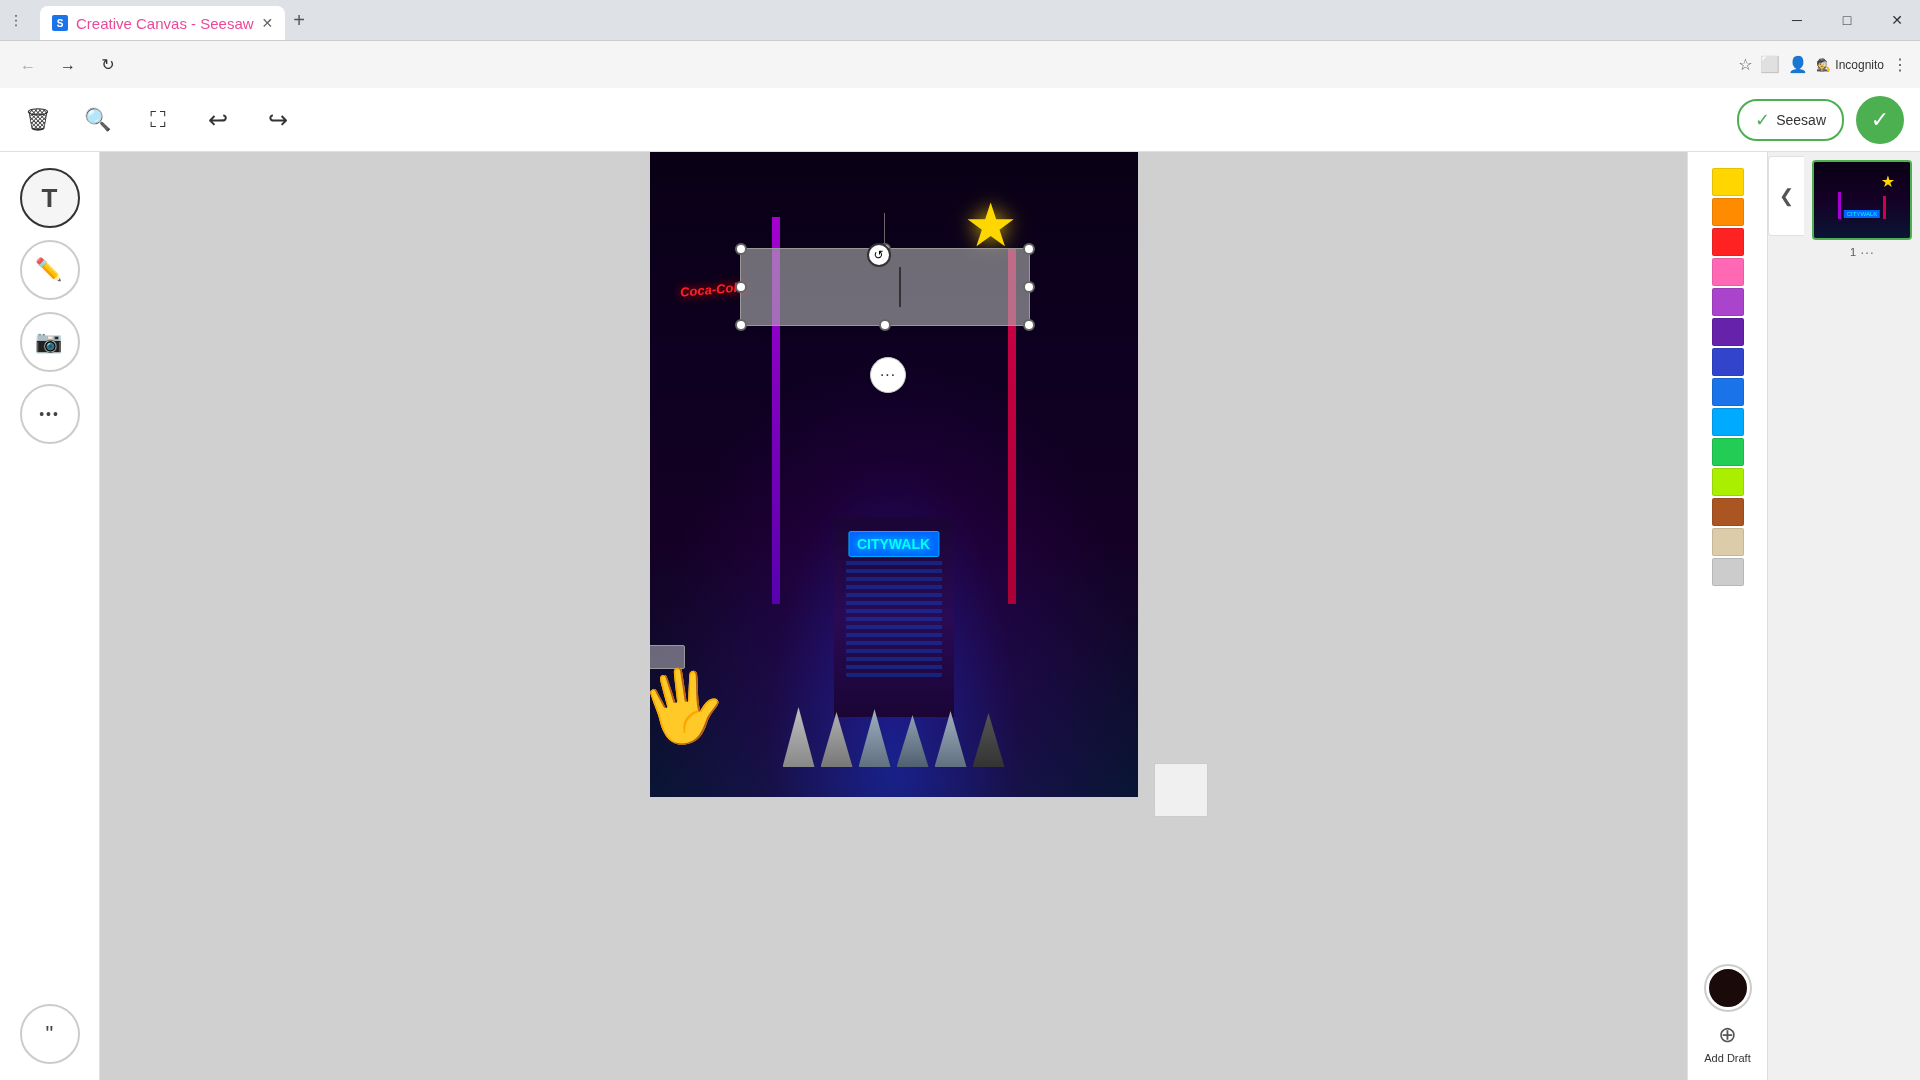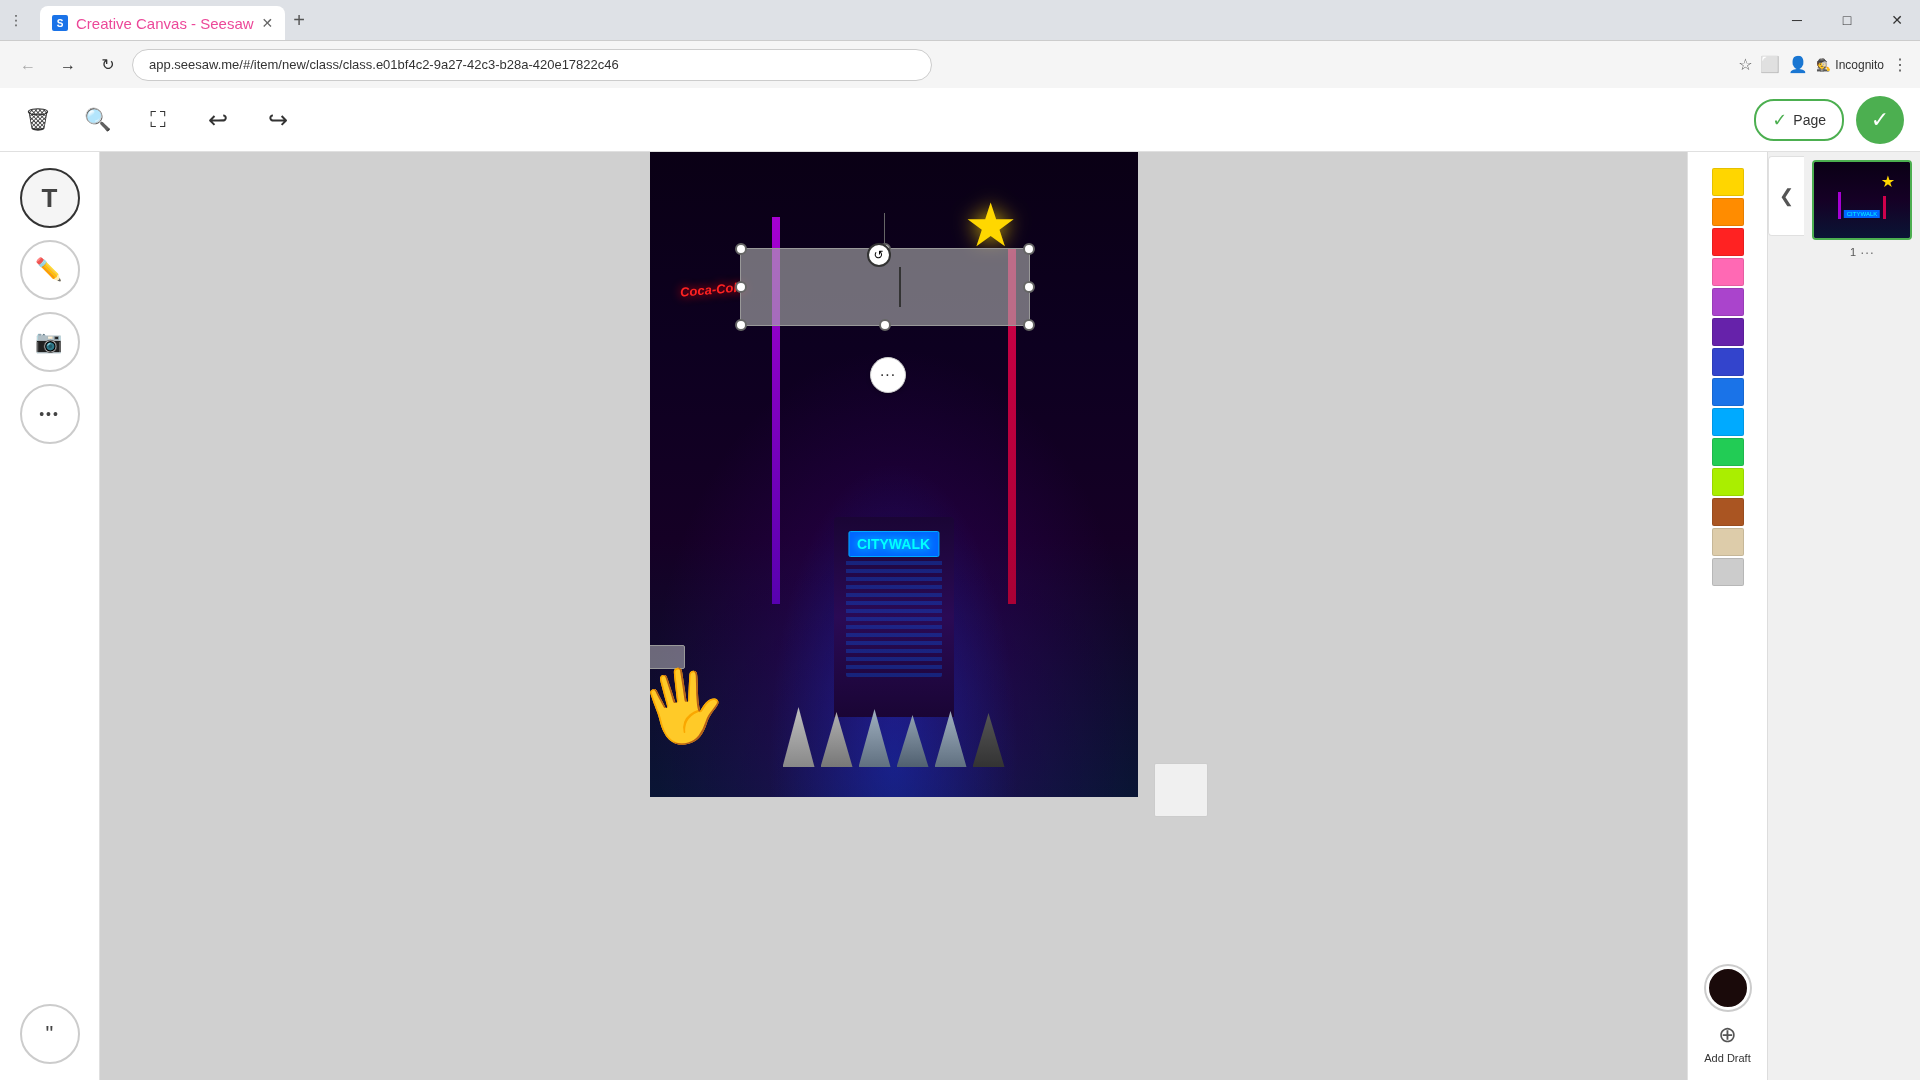--- a/index.html
+++ b/index.html
@@ -259,21 +259,20 @@
       <button class="win-btn">─</button>
       <button class="win-btn">□</button>
       <button class="win-btn close">✕</button>
     </div>
   </div>
 
   <div class="address-bar">
     <button class="nav-btn disabled">←</button>
     <button class="nav-btn">→</button>
     <button class="nav-btn">↻</button>
-    <input class="address-input" type="text" value="app.seesaw.me/#/item/new/class/class.e01bf4c2-9a27-42c3-b28a-420e17822c46" style="">
     <div class="address-right">
       <span class="addr-icon">☆</span>
       <span class="addr-icon">⬜</span>
       <span class="addr-icon">👤</span>
       <div class="incognito-badge">
         <span>🕵</span>
         <span>Incognito</span>
       </div>
       <span class="addr-icon">⋮</span>
     </div>
@@ -281,21 +280,21 @@
 
   <div class="app-toolbar">
     <button class="toolbar-btn" style="font-size:22px;">🗑</button>
     <button class="toolbar-btn" style="font-size:22px;">🔍</button>
     <button class="toolbar-btn" style="font-size:22px;">⛶</button>
     <button class="toolbar-btn" style="font-size:24px;">↩</button>
     <button class="toolbar-btn" style="font-size:24px;">↪</button>
     <div class="toolbar-right">
       <button class="draft-btn">
         <span class="draft-icon">✓</span>
-        <span>Page</span>
+        <span>Seesaw</span>
       </button>
       <button class="submit-btn">
         <span>✓</span>
       </button>
     </div>
   </div>
 
   <div class="main-content">
 
     <div class="left-toolbar">

